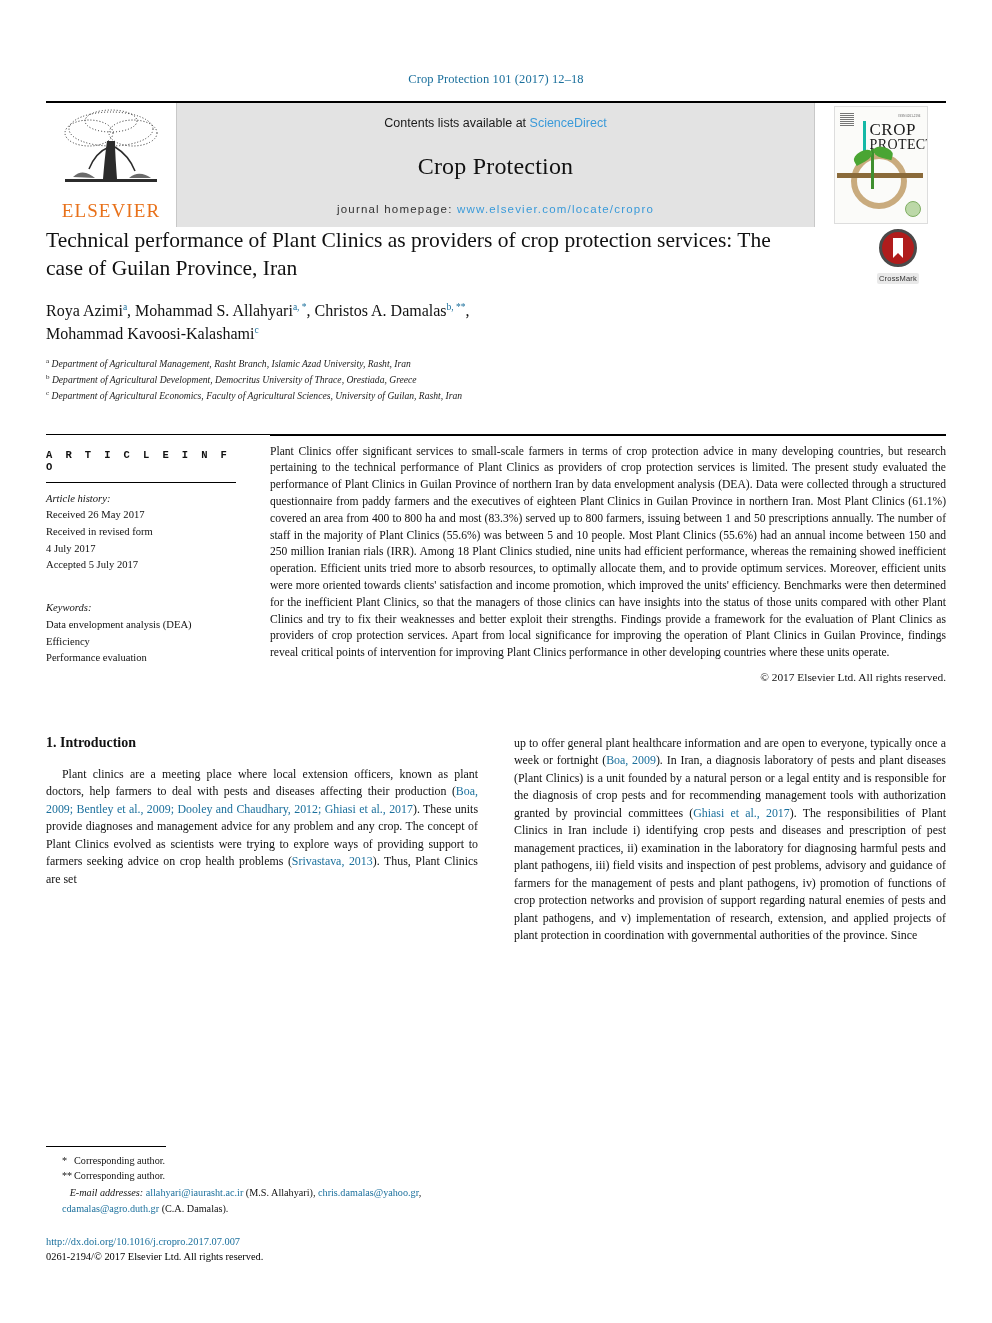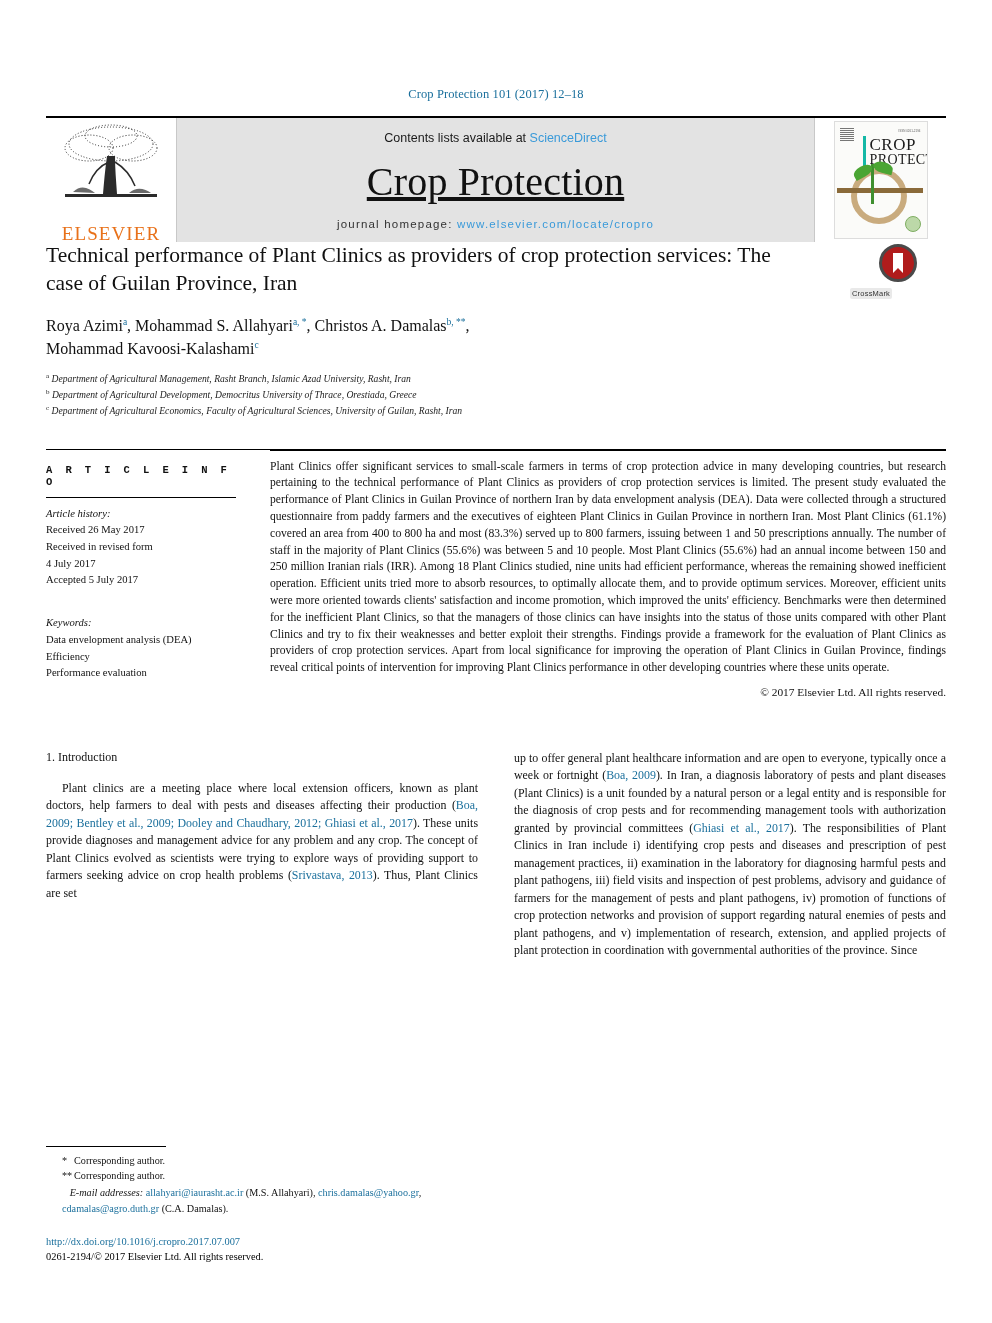--- a/index.html
+++ b/index.html
@@ -13,21 +13,21 @@
     font-family: "Liberation Serif", serif;
     color: #000000;
     position: relative;
     overflow: hidden;
   }
   .page {
     position: relative;
     width: 992px;
     height: 1323px;
     box-sizing: border-box;
-    padding: 15px 46px;
+    padding: 0 46px;
   }
 
   
   .running-head {
     text-align: center;
     color: #1a6f9c;
     font-size: 12.5px;
     font-family: "Liberation Serif", serif;
     padding-top: 72px;
     letter-spacing: .1px;
@@ -57,21 +57,21 @@
     width: 104px;
     height: 88px;
     position: relative;
   }
   .elsevier-word {
     color: #E8711A;
     font-family: "Liberation Serif", serif;
     font-size: 19px;
     letter-spacing: 1.1px;
     line-height: 1;
-    margin-top: 14px;
+    margin-top: 6px;
   }
   .banner-mid {
     flex: 1 1 auto;
     background: #e3e3e3;
     display: flex;
     flex-direction: column;
     align-items: center;
     justify-content: space-between;
     padding: 13px 0 12px 0;
     box-sizing: border-box;
@@ -79,24 +79,23 @@
   .contents-line {
     font-family: "Liberation Sans", sans-serif;
     font-size: 12.5px;
     color: #1a1a1a;
   }
   .contents-line .sd {
     color: #3a9ad9;
   }
   .journal-title {
     font-family: "Liberation Serif", serif;
-    font-size: 40px;
+    font-size: 24px;
     color: #111;
     letter-spacing: .2px;
-    text-decoration: underline;
   }
   .homepage-line {
     font-family: "Liberation Sans", sans-serif;
     font-size: 11.5px;
     letter-spacing: 1.2px;
     color: #333;
   }
   .homepage-line .url {
     color: #3a9ad9;
   }
@@ -215,21 +214,21 @@
     font-style: italic;
     font-size: 9.6px;
     line-height: 1.52;
     color: #222;
   }
   .affils sup { font-style: normal; font-size: 7px; }
 
   .crossmark {
     flex: 0 0 auto;
     width: 96px;
-    text-align: left;
+    text-align: center;
     margin-top: 2px;
   }
   .cm-circle {
     width: 38px; height: 38px;
     border-radius: 50%;
     background: #b01c1c;
     margin: 0 auto;
     position: relative;
     border: 3px solid #4a4a4a;
     box-sizing: border-box;
@@ -305,22 +304,22 @@
 
   
   .body-cols {
     margin-top: 52px;
     display: flex;
     gap: 36px;
   }
   .body-col { flex: 1 1 0; }
   .h2 {
     font-family: "Liberation Serif", serif;
-    font-weight: normal;
-    font-size: 12px;
+    font-weight: bold;
+    font-size: 14px;
     margin: 0 0 15px 0;
     color: #111;
   }
   .para {
     font-family: "Liberation Serif", serif;
     font-size: 11.9px;
     line-height: 1.47;
     text-align: justify;
     color: #111;
     margin: 0;

